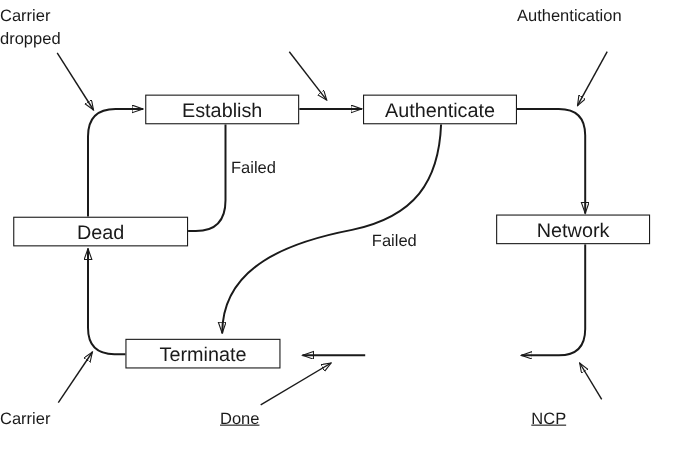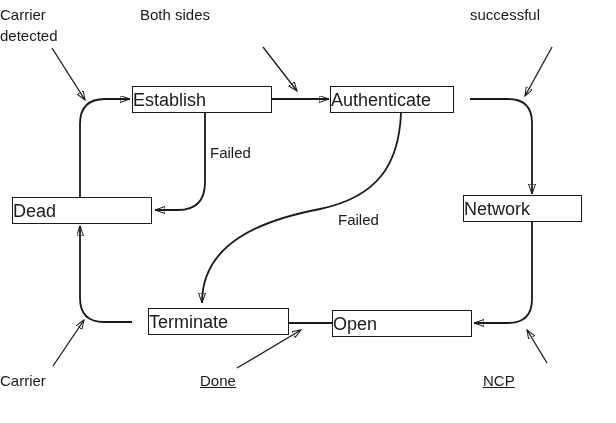--- a/index.html
+++ b/index.html
@@ -27,28 +27,29 @@
   }
   .edge-main { stroke-width: 1.8px; }
   .edge-note { stroke-width: 1.3px; }
   .state {
     position: absolute;
     box-sizing: border-box;
     border: 1.5px solid #1a1a1a;
     background: #ffffff;
     display: flex;
     align-items: center;
+    justify-content: center;
     font-size: 18px;
     line-height: 18px;
   }
   .state-establish    { left: 132px; top: 86px;  width: 140px; height: 27px; }
-  .state-authenticate { left: 330px; top: 86px;  width: 124px; height: 27px; }
-  .state-dead         { left: 12px;  top: 197px; width: 140px; height: 27px; }
-  .state-network      { left: 463px; top: 195px; width: 119px; height: 27px; }
-  .state-terminate    { left: 148px; top: 308px; width: 141px; height: 27px; }
+  .state-authenticate { left: 330px; top: 86px;  width: 140px; height: 27px; }
+  .state-dead         { left: 12px;  top: 197px; width: 159px; height: 27px; }
+  .state-network      { left: 451px; top: 195px; width: 140px; height: 27px; }
+  .state-terminate    { left: 114px; top: 308px; width: 141px; height: 27px; }
   .state-open         { left: 332px; top: 310px; width: 140px; height: 27px; }
   .note {
     position: absolute;
     font-size: 15px;
     line-height: 21px;
     white-space: nowrap;
   }
   .note-carrier-detected { left: 0px;   top: 4px;   width: 84px;  }
   .note-both-sides       { left: 140px; top: 4px;   width: 148px; }
   .note-auth-successful  { left: 470px; top: 4px;   width: 146px; }
@@ -98,33 +99,29 @@
   </div>
   <div class="state state-dead">
     <span>Dead</span>
   </div>
   <div class="state state-network">
     <span>Network</span>
   </div>
   <div class="state state-terminate">
     <span>Terminate</span>
   </div>
-  <div class="state state-open">
-    <span>Open</span>
-  </div>
 
   <div class="note note-carrier-detected">
     <div>Carrier</div>
-    <div>detected</div>
+    <div>dropped</div>
   </div>
   <div class="note note-both-sides">
-    <div>Both sides</div>
   </div>
   <div class="note note-auth-successful">
-    <div>successful</div>
+    <div>Authentication</div>
   </div>
   <div class="note note-failed-1">
     <div>Failed</div>
   </div>
   <div class="note note-failed-2">
     <div>Failed</div>
   </div>
   <div class="note note-carrier-dropped">
     <div>Carrier</div>
   </div>

